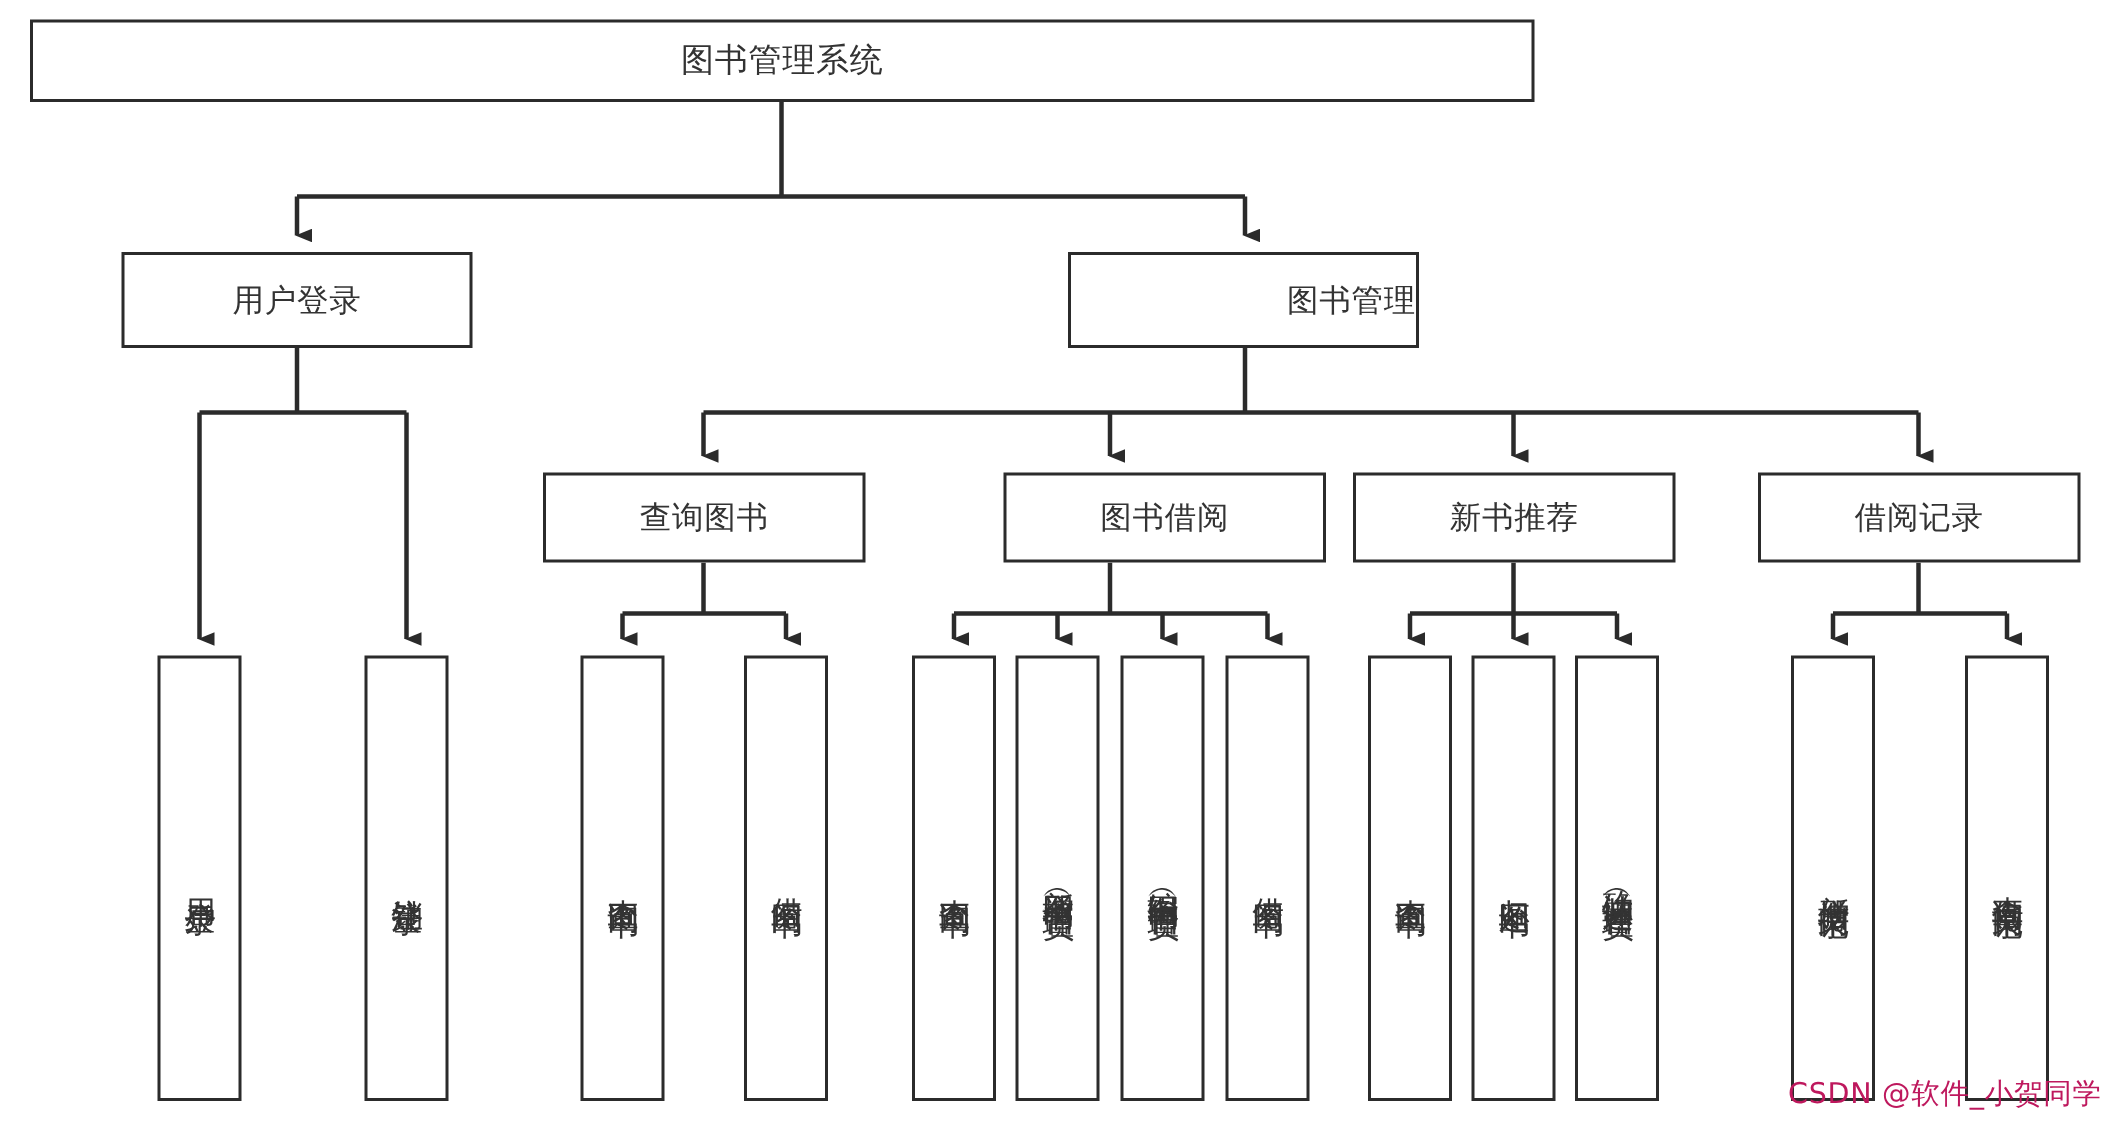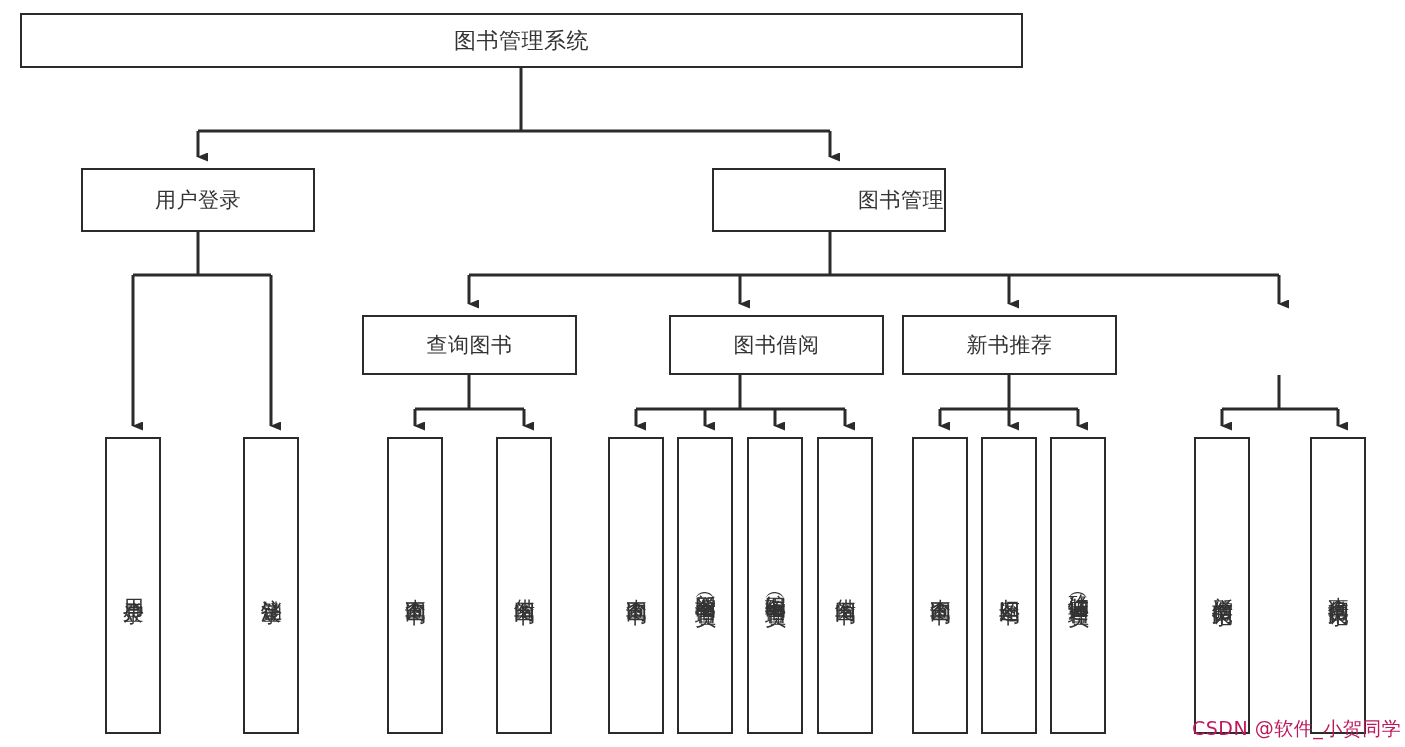--- a/index.html
+++ b/index.html
@@ -138,20 +138,23 @@
 
   <div class="node horiz" style="left:362px; top:315px; width:215px; height:60px;">
     <span>查询图书</span>
   </div>
   <div class="node horiz" style="left:633px; top:315px; width:215px; height:60px;margin-left:36px;">
     <span>图书借阅</span>
   </div>
   <div class="node horiz" style="left:902px; top:315px; width:215px; height:60px;">
     <span>新书推荐</span>
   </div>
+  <div class="node horiz" style="left:1172px; top:315px; width:215px; height:60px;">
+    <span>借阅记录</span>
+  </div>
 
   <div class="node vert" style="left:105px; top:437px; width:56px; height:297px;">
     <span class="vtext">用户登录</span>
   </div>
   <div class="node vert" style="left:243px; top:437px; width:56px; height:297px;">
     <span class="vtext">注销登录</span>
   </div>
 
   <div class="node vert" style="left:387px; top:437px; width:56px; height:297px;">
     <span class="vtext">查询图书</span>

